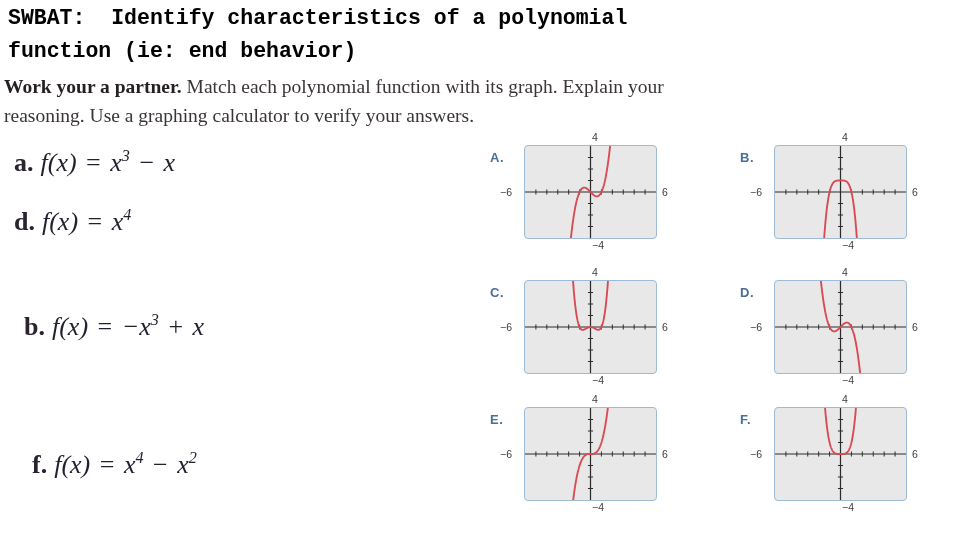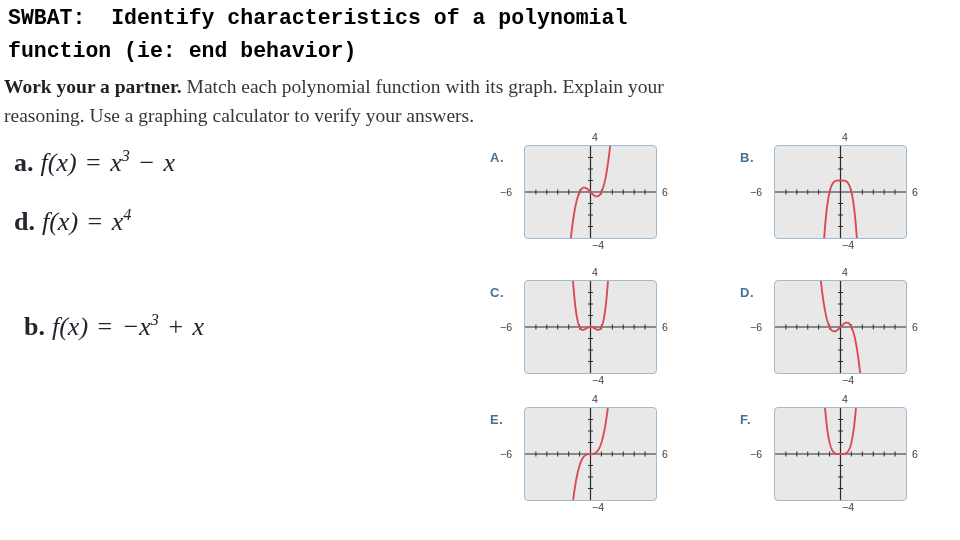--- a/index.html
+++ b/index.html
@@ -114,20 +114,21 @@
 
 <div id="swbat">SWBAT:  Identify characteristics of a polynomial
 function (ie: end behavior)</div>
 
 <div id="instructions"><span class="lead">Work your a partner.</span><span class="rest"> Match each polynomial function with its graph. Explain your reasoning. Use a graphing calculator to verify your answers.</span></div>
 
 <div id="functions">
     <div class="fn-row" style="left: 14px; top: 8px;"><span class="fn-letter">a.</span><span class="fn-body">f(<i>x</i>)<span class="op"> = </span>x<sup class="exp">3</sup><span class="op"> − </span>x</span></div>
     <div class="fn-row" style="left: 14px; top: 67px;"><span class="fn-letter">d.</span><span class="fn-body">f(<i>x</i>)<span class="op"> = </span>x<sup class="exp">4</sup></span></div>
     <div class="fn-row" style="left: 24px; top: 128px; margin-top: 44px;"><span class="fn-letter">b.</span><span class="fn-body">f(<i>x</i>)<span class="op"> = </span>−x<sup class="exp">3</sup><span class="op"> + </span>x</span></div>
+    <div class="fn-row" style="left: 32px; top: 310px;"><span class="fn-letter">f.</span><span class="fn-body">f(<i>x</i>)<span class="op"> = </span>x<sup class="exp">4</sup><span class="op"> − </span>x<sup class="exp">2</sup></span></div>
   </div>
 
 <div id="graphs">
     <div class="graph-cell" style="left: 0px; top: 0px;">
       <div class="graph-letter">A.</div>
       <div class="panel-wrap">
         <div class="panel">
           <svg viewBox="0 0 133 94" preserveAspectRatio="none">
             <line x1="0" y1="47" x2="133" y2="47" stroke="#2b2b2b" stroke-width="1.25"></line>
             <line x1="66.5" y1="0" x2="66.5" y2="94" stroke="#2b2b2b" stroke-width="1.25"></line>

